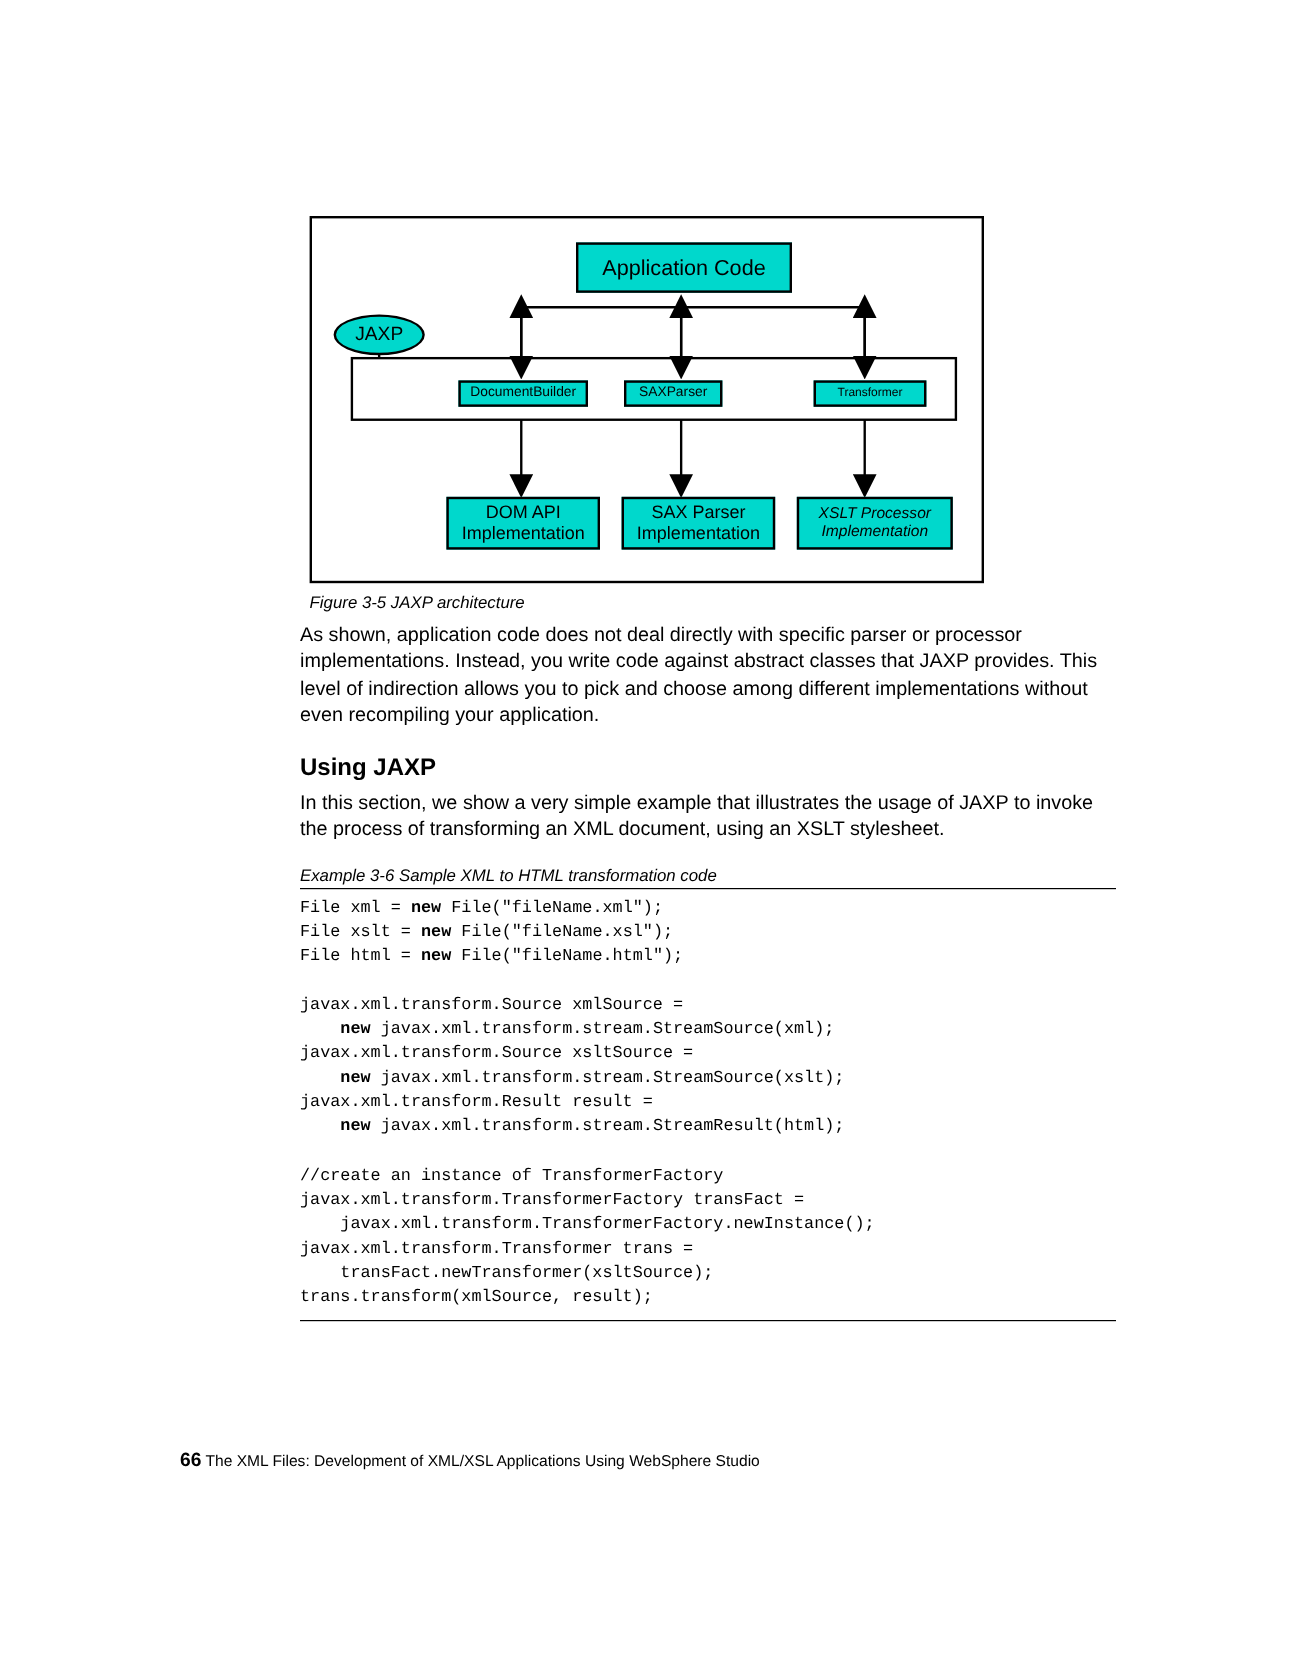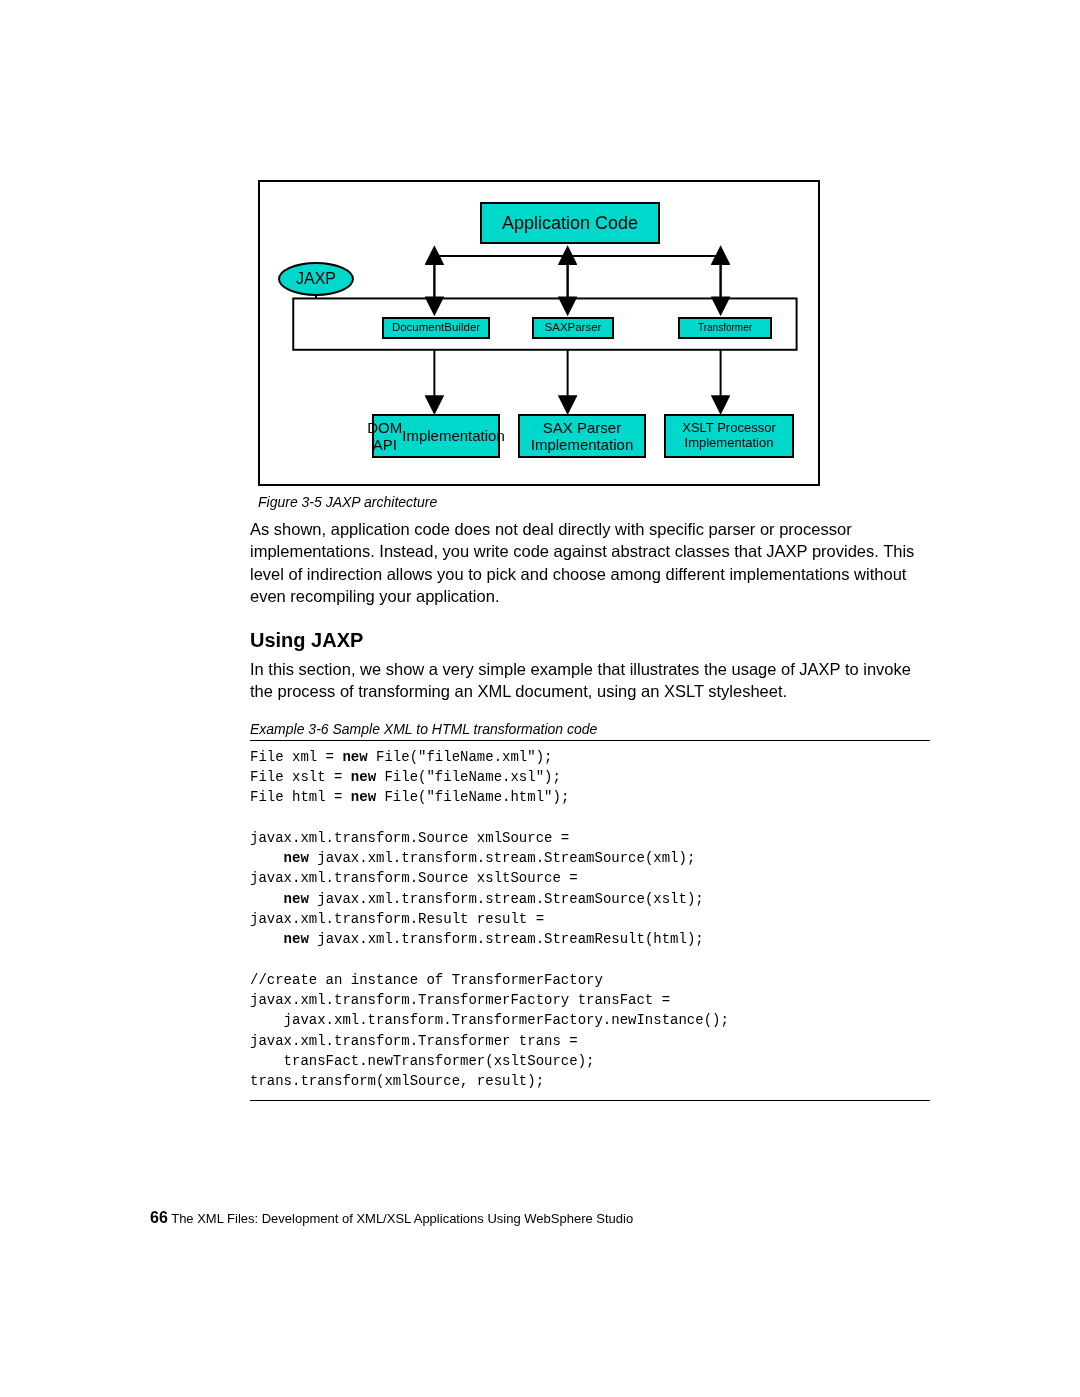--- a/index.html
+++ b/index.html
@@ -96,32 +96,32 @@
       <line x1="465" y1="170" x2="465" y2="230" stroke="#000" stroke-width="2" marker-end="url(#ah)"></line>
 
       <line x1="55" y1="118" x2="55" y2="112" stroke="#000" stroke-width="2"></line>
     </svg>
 
     <div class="box" style="left:220px; top:20px; width:180px; height:42px; font-size:18px;">Application Code</div>
 
     <div class="ellipse" style="left:18px; top:80px; width:76px; height:34px;">JAXP</div>
 
     <div class="box small" style="left:122px; top:135px; width:108px; height:22px;">DocumentBuilder</div>
-    <div class="box small" style="left:272px; top:135px; width:82px; height:22px;">SAXParser</div>
+    <div class="box small" style="left:260px; top:135px; width:82px; height:22px;">SAXParser</div>
     <div class="box small" style="left:418px; top:135px; width:94px; height:22px; font-size:10px;">Transformer</div>
 
-    <div class="box" style="left:112px; top:232px; width:128px; height:44px; flex-direction:row;">
+    <div class="box" style="left:112px; top:232px; width:128px; height:44px; flex-direction:column;">
       <span>DOM API</span>
       <span>Implementation</span>
     </div>
     <div class="box" style="left:258px; top:232px; width:128px; height:44px; flex-direction:column;">
       <span>SAX Parser</span>
       <span>Implementation</span>
     </div>
-    <div class="box" style="left:404px; top:232px; width:130px; height:44px; flex-direction:column; font-size:13px;">
+    <div class="box" style="left:404px; top:232px; width:130px; height:44px; flex-direction:column; font-size:13px;font-style:italic;">
       <span>XSLT Processor</span>
       <span>Implementation</span>
     </div>
   </div>
 
   <div class="fig-caption">Figure 3-5   JAXP architecture</div>
 
   <p class="para">As shown, application code does not deal directly with specific parser or processor implementations. Instead, you write code against abstract classes that JAXP provides. This level of indirection allows you to pick and choose among different implementations without even recompiling your application.</p>
 
   <h2 class="h2">Using JAXP</h2>

